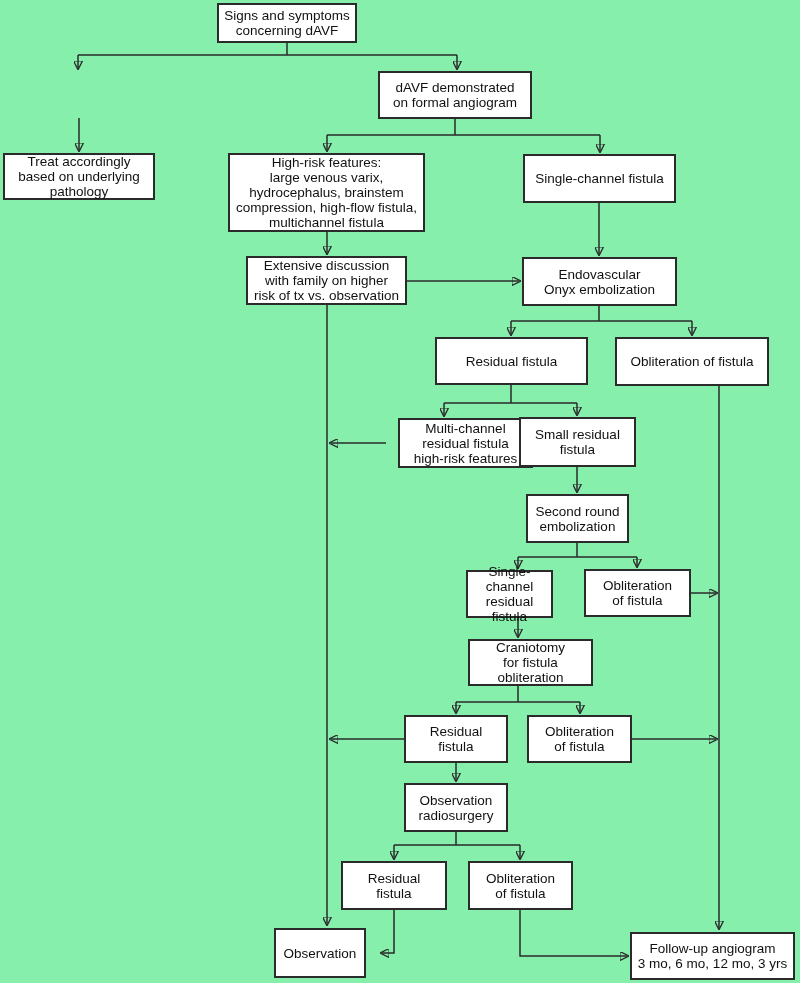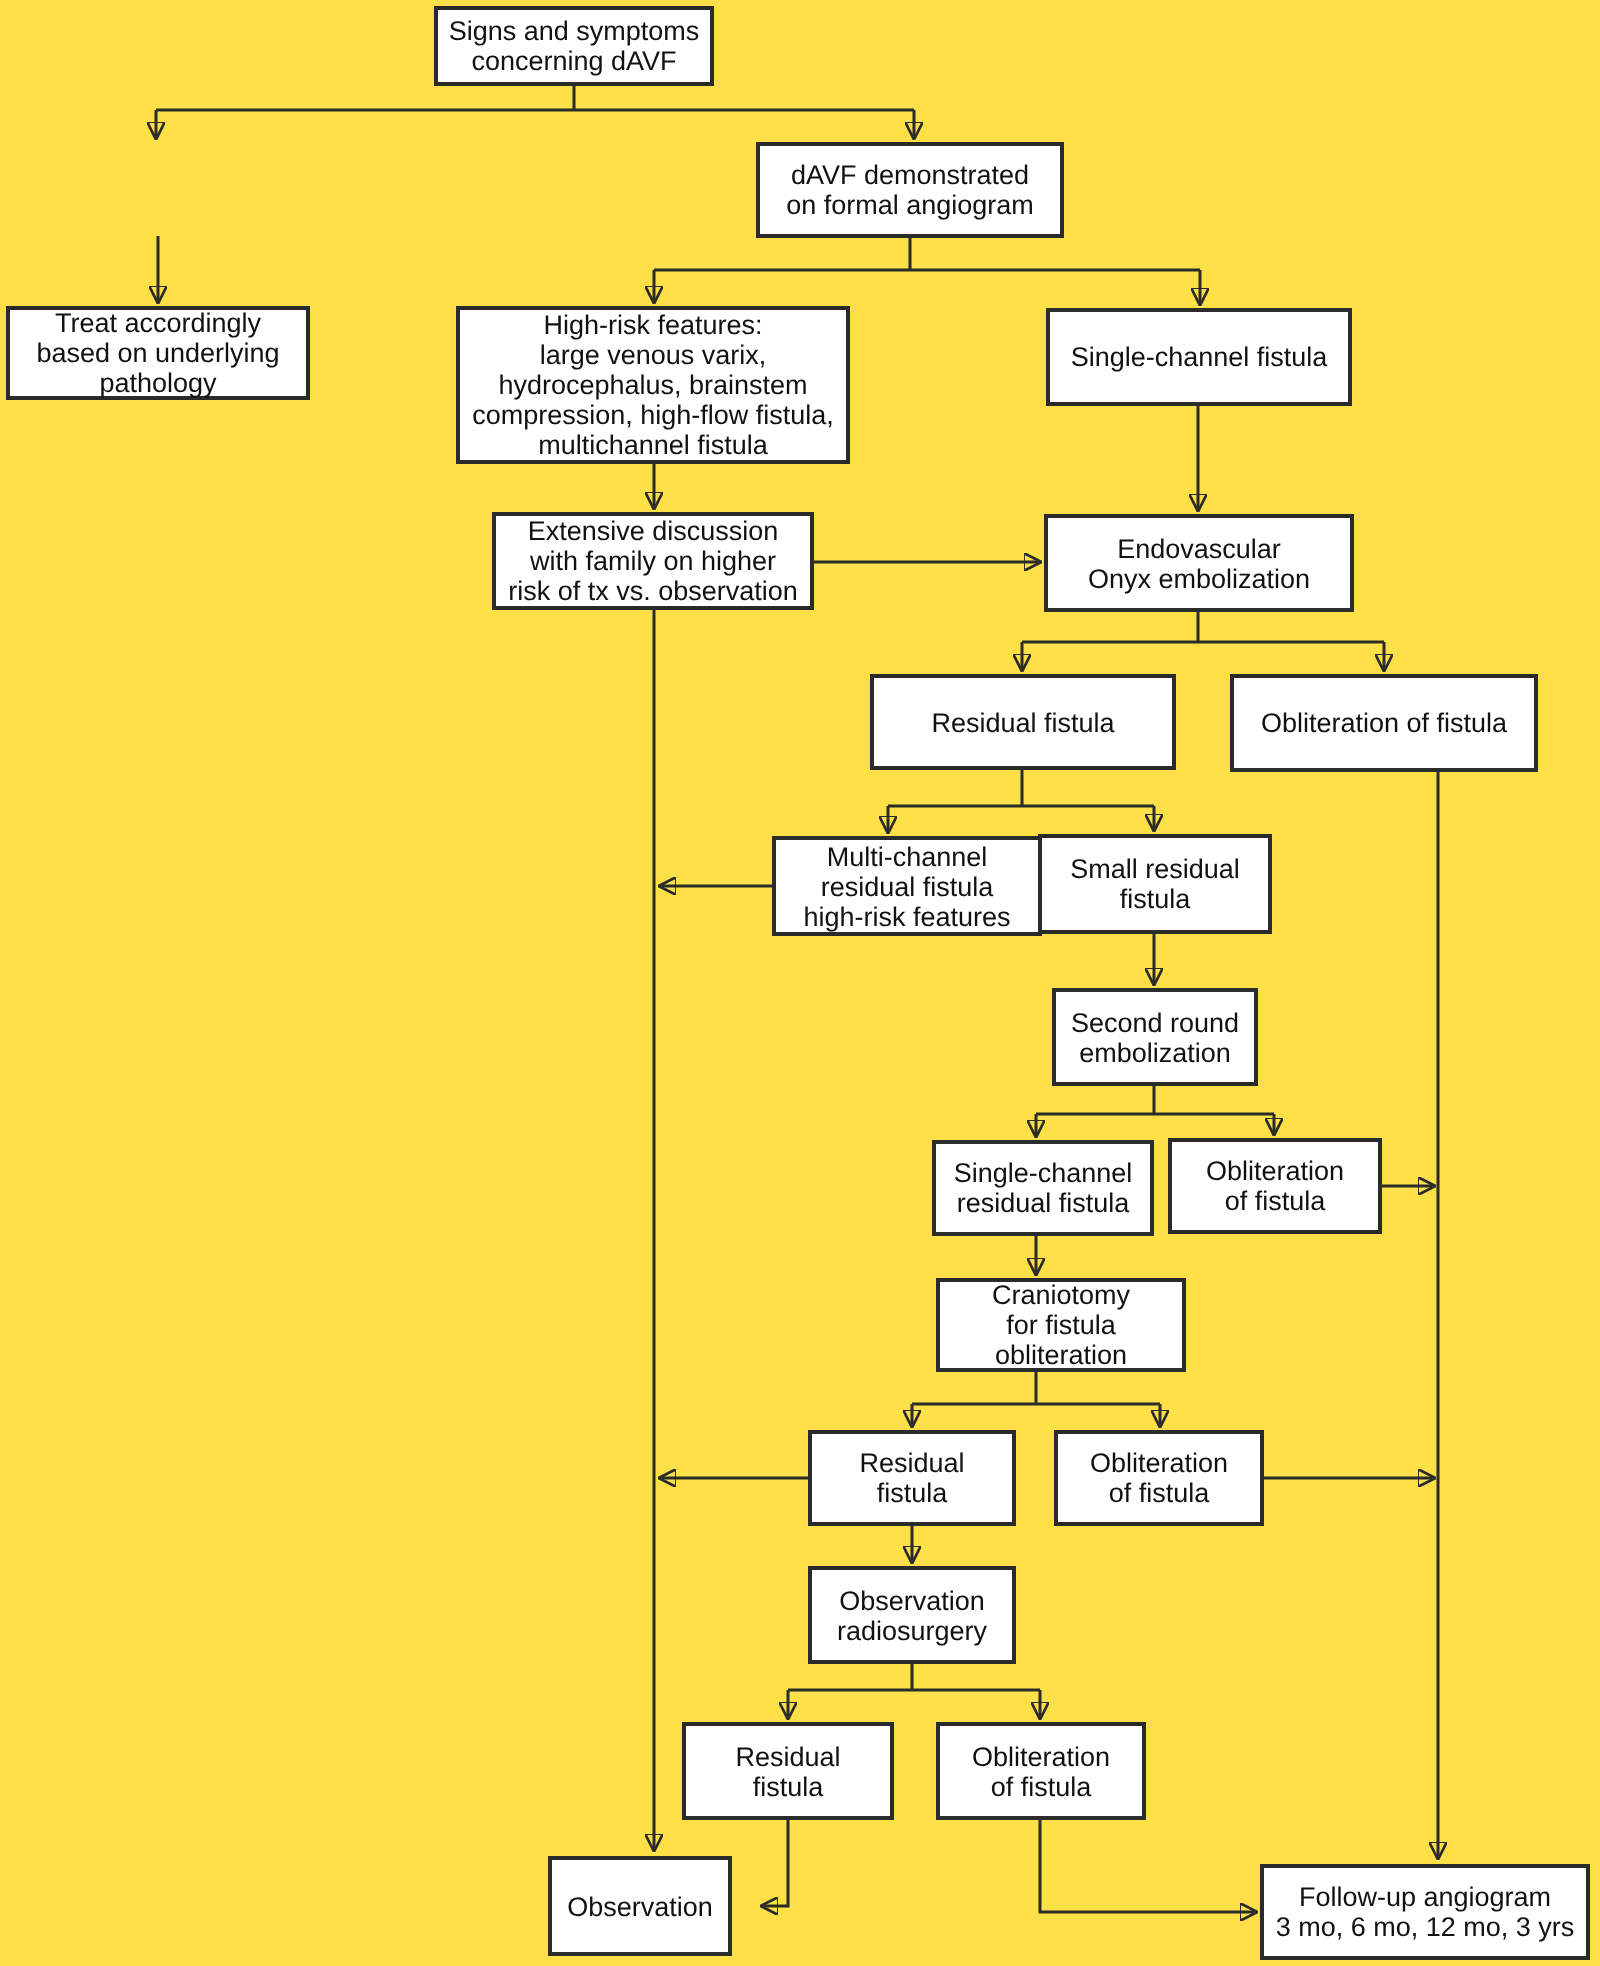--- a/index.html
+++ b/index.html
@@ -1,19 +1,19 @@
 <!DOCTYPE html>
 <html><head>
 <meta charset="utf-8">
 <style>
   html,body{margin:0;padding:0;background:#ffffff;}
   .canvas{
     position:relative;
     width:800px;height:983px;
-    background:#fde047;
+    background:#86efac;
     font-family:"Liberation Sans",sans-serif;
     color:#111111;
     overflow:hidden;
   }
   .connectors{position:absolute;left:0;top:0;}
   .connectors path{stroke:#2b2b2b;stroke-width:1.5;fill:none;}
   .node{
     position:absolute;
     box-sizing:border-box;
     border:2px solid #2b2b2b;
@@ -102,31 +102,31 @@
 
   <div class="node" style="left:523px;top:154px;width:153px;height:49px">Single-channel fistula</div>
 
   <div class="node" style="left:522px;top:257px;width:155px;height:49px">Endovascular
 Onyx embolization</div>
 
   <div class="node" style="left:435px;top:337px;width:153px;height:48px">Residual fistula</div>
 
   <div class="node" style="left:615px;top:337px;width:154px;height:49px">Obliteration of fistula</div>
 
-  <div class="node" style="left:386px;top:418px;width:135px;height:50px">Multi-channel
+  <div class="node" style="left:398px;top:418px;width:135px;height:50px">Multi-channel
 residual fistula
 high-risk features</div>
 
   <div class="node" style="left:519px;top:417px;width:117px;height:50px">Small residual
 fistula</div>
 
   <div class="node" style="left:526px;top:494px;width:103px;height:49px">Second round
 embolization</div>
 
-  <div class="node" style="left:466px;top:570px;width:111px;height:48px">Single-channel
+  <div class="node" style="left:466px;top:570px;width:87px;height:48px">Single-channel
 residual fistula</div>
 
   <div class="node" style="left:584px;top:569px;width:107px;height:48px">Obliteration
 of fistula</div>
 
   <div class="node" style="left:468px;top:639px;width:125px;height:47px">Craniotomy
 for fistula
 obliteration</div>
 
   <div class="node" style="left:404px;top:715px;width:104px;height:48px">Residual

